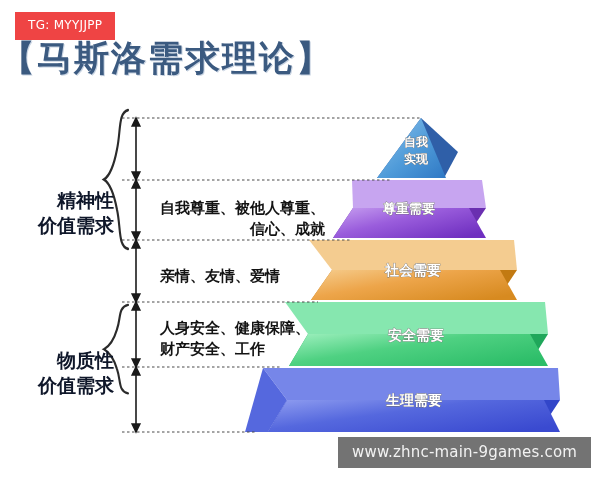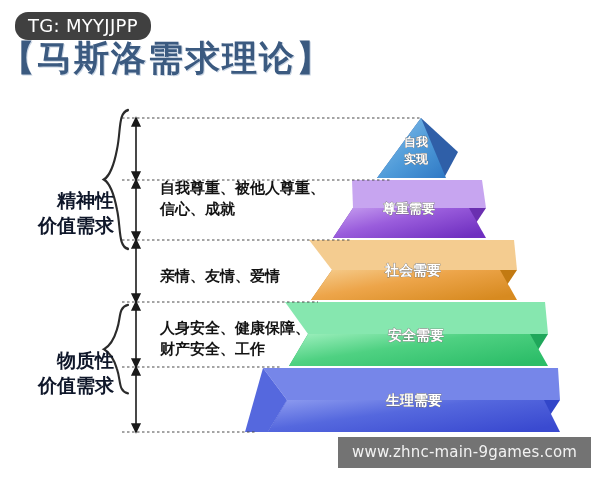--- a/index.html
+++ b/index.html
@@ -7,26 +7,25 @@
   body{
     width:600px;height:480px;overflow:hidden;background:#ffffff;
     font-family:"DejaVu Sans","Liberation Sans",sans-serif;
     position:relative;
   }
   #root{position:absolute;left:0;top:0;width:600px;height:480px;}
 
   
   .tg-badge{
     position:absolute;left:15px;top:12px;
-    background:#404040;color:#ffffff;
-    font-size:18px;line-height:15px;
+    background:#ef4444;color:#ffffff;
+    font-size:12px;line-height:15px;
     padding:6px 13px 7px 13px;
     letter-spacing:0.3px;
     white-space:nowrap;
-    border-radius:13px;
   }
 
   
   .title{
     position:absolute;left:0;top:36px;width:600px;
     text-align:left;
     font-family:"DejaVu Serif","Liberation Serif",serif;
     font-weight:bold;
     font-size:35px;line-height:44px;
     color:#3b5a80;
@@ -61,21 +60,21 @@
   
   .desc{
     position:absolute;left:160px;
     font-family:"DejaVu Sans","Liberation Sans",sans-serif;
     font-weight:bold;
     font-size:15px;line-height:21px;
     color:#131313;
     white-space:pre-line;
   }
   #desc-0{top:125px;}
-  #desc-1{top:178px;}
+  #desc-1{top:198px;text-align:right;}
   #desc-2{top:266px;}
   #desc-3{top:318px;}
   #desc-4{top:379px;}
 
   
   .layer{position:absolute;left:0;top:0;width:600px;height:480px;}
   .pyr-label{
     font-family:"DejaVu Sans","Liberation Sans",sans-serif;
     font-weight:bold;
     fill:#ffffff;

